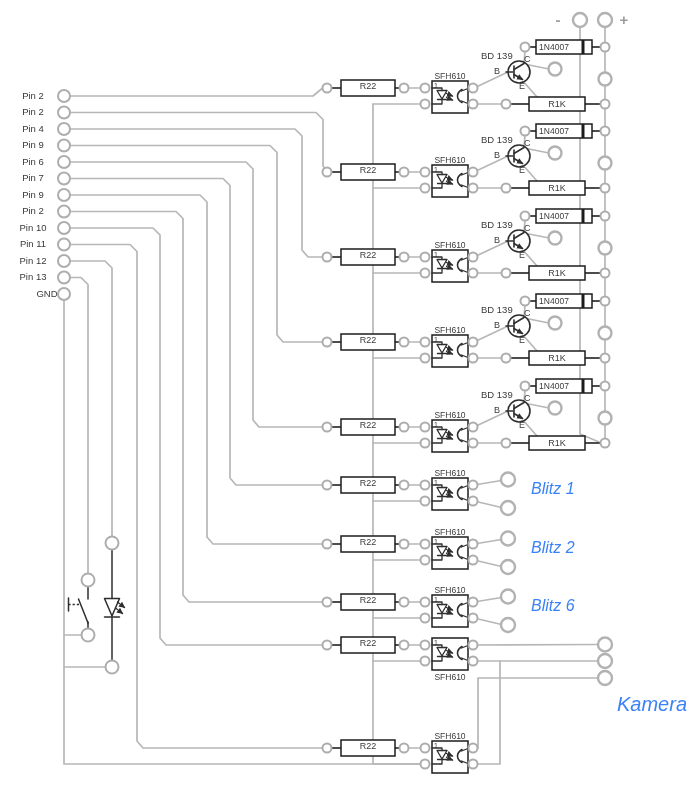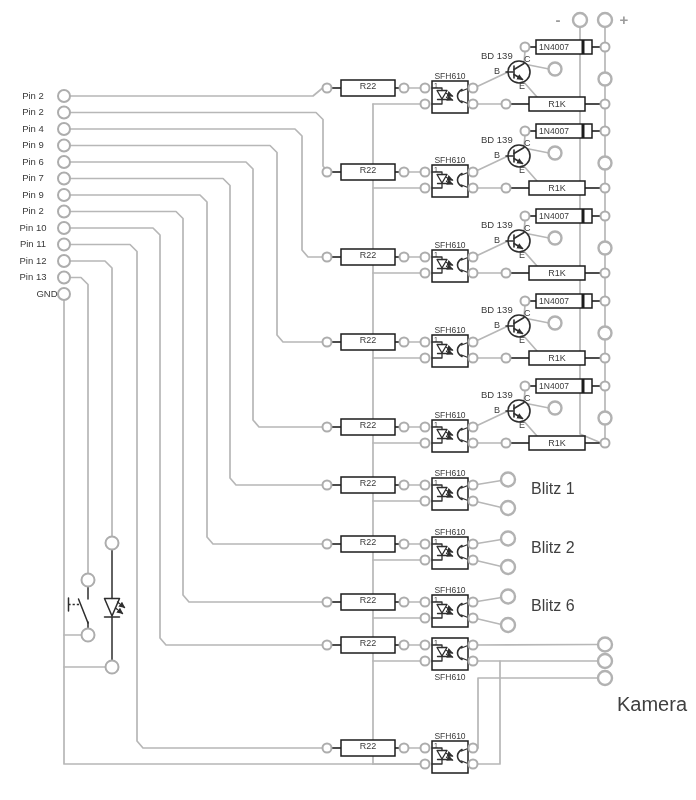--- a/index.html
+++ b/index.html
@@ -4,21 +4,21 @@
 <style>
   html,body{margin:0;padding:0;background:#ffffff;}
   #canvas{position:relative;width:696px;height:800px;background:#ffffff;overflow:hidden;
           font-family:"Liberation Sans",sans-serif;}
   #schematic-svg{position:absolute;left:0;top:0;}
   #labels{position:absolute;left:0;top:0;width:696px;height:800px;pointer-events:none;}
   .lbl{position:absolute;color:#3a3a3a;white-space:nowrap;line-height:1;}
   .lbl.center{text-align:center;}
   .lbl.right{text-align:center;}
   .lbl.gray{color:#9c9c9c;font-weight:bold;}
-  .lbl.big{color:#404040;}
+  .lbl.big{color:#3b82f6;font-style:italic;}
   
   .w  {stroke:#b7b7b7;stroke-width:1.7;fill:none;stroke-linecap:round;stroke-linejoin:round;}
   .dk {stroke:#2e2e2e;stroke-width:1.7;fill:none;stroke-linecap:butt;}
   .sym{stroke:#2e2e2e;stroke-width:1.5;fill:none;stroke-linecap:round;stroke-linejoin:round;}
   .box{stroke:#1c1c1c;stroke-width:1.5;fill:#ffffff;}
   .band{stroke:#1c1c1c;stroke-width:3;fill:none;}
   .pad{stroke:#adadad;stroke-width:2;fill:#ffffff;}
   .padbig{stroke:#b2b2b2;stroke-width:2.4;fill:#ffffff;}
   .tcirc{stroke:#2e2e2e;stroke-width:1.6;fill:#ffffff;}
   .tint{stroke:#2e2e2e;stroke-width:1.6;fill:none;stroke-linecap:round;}

